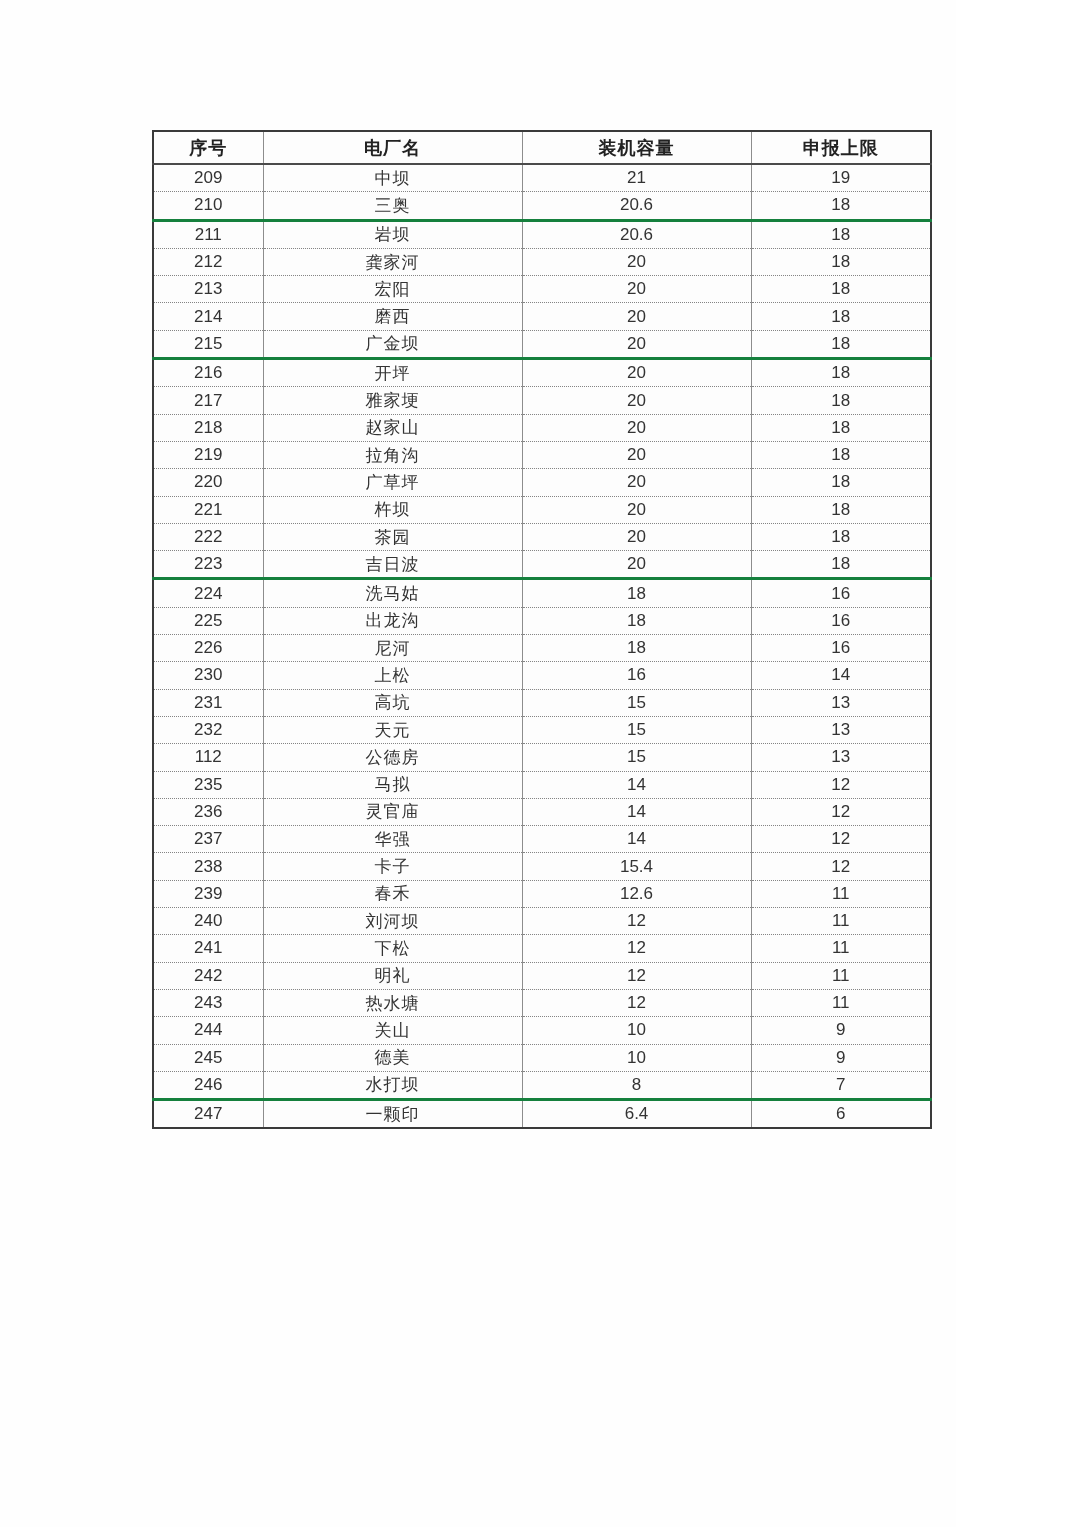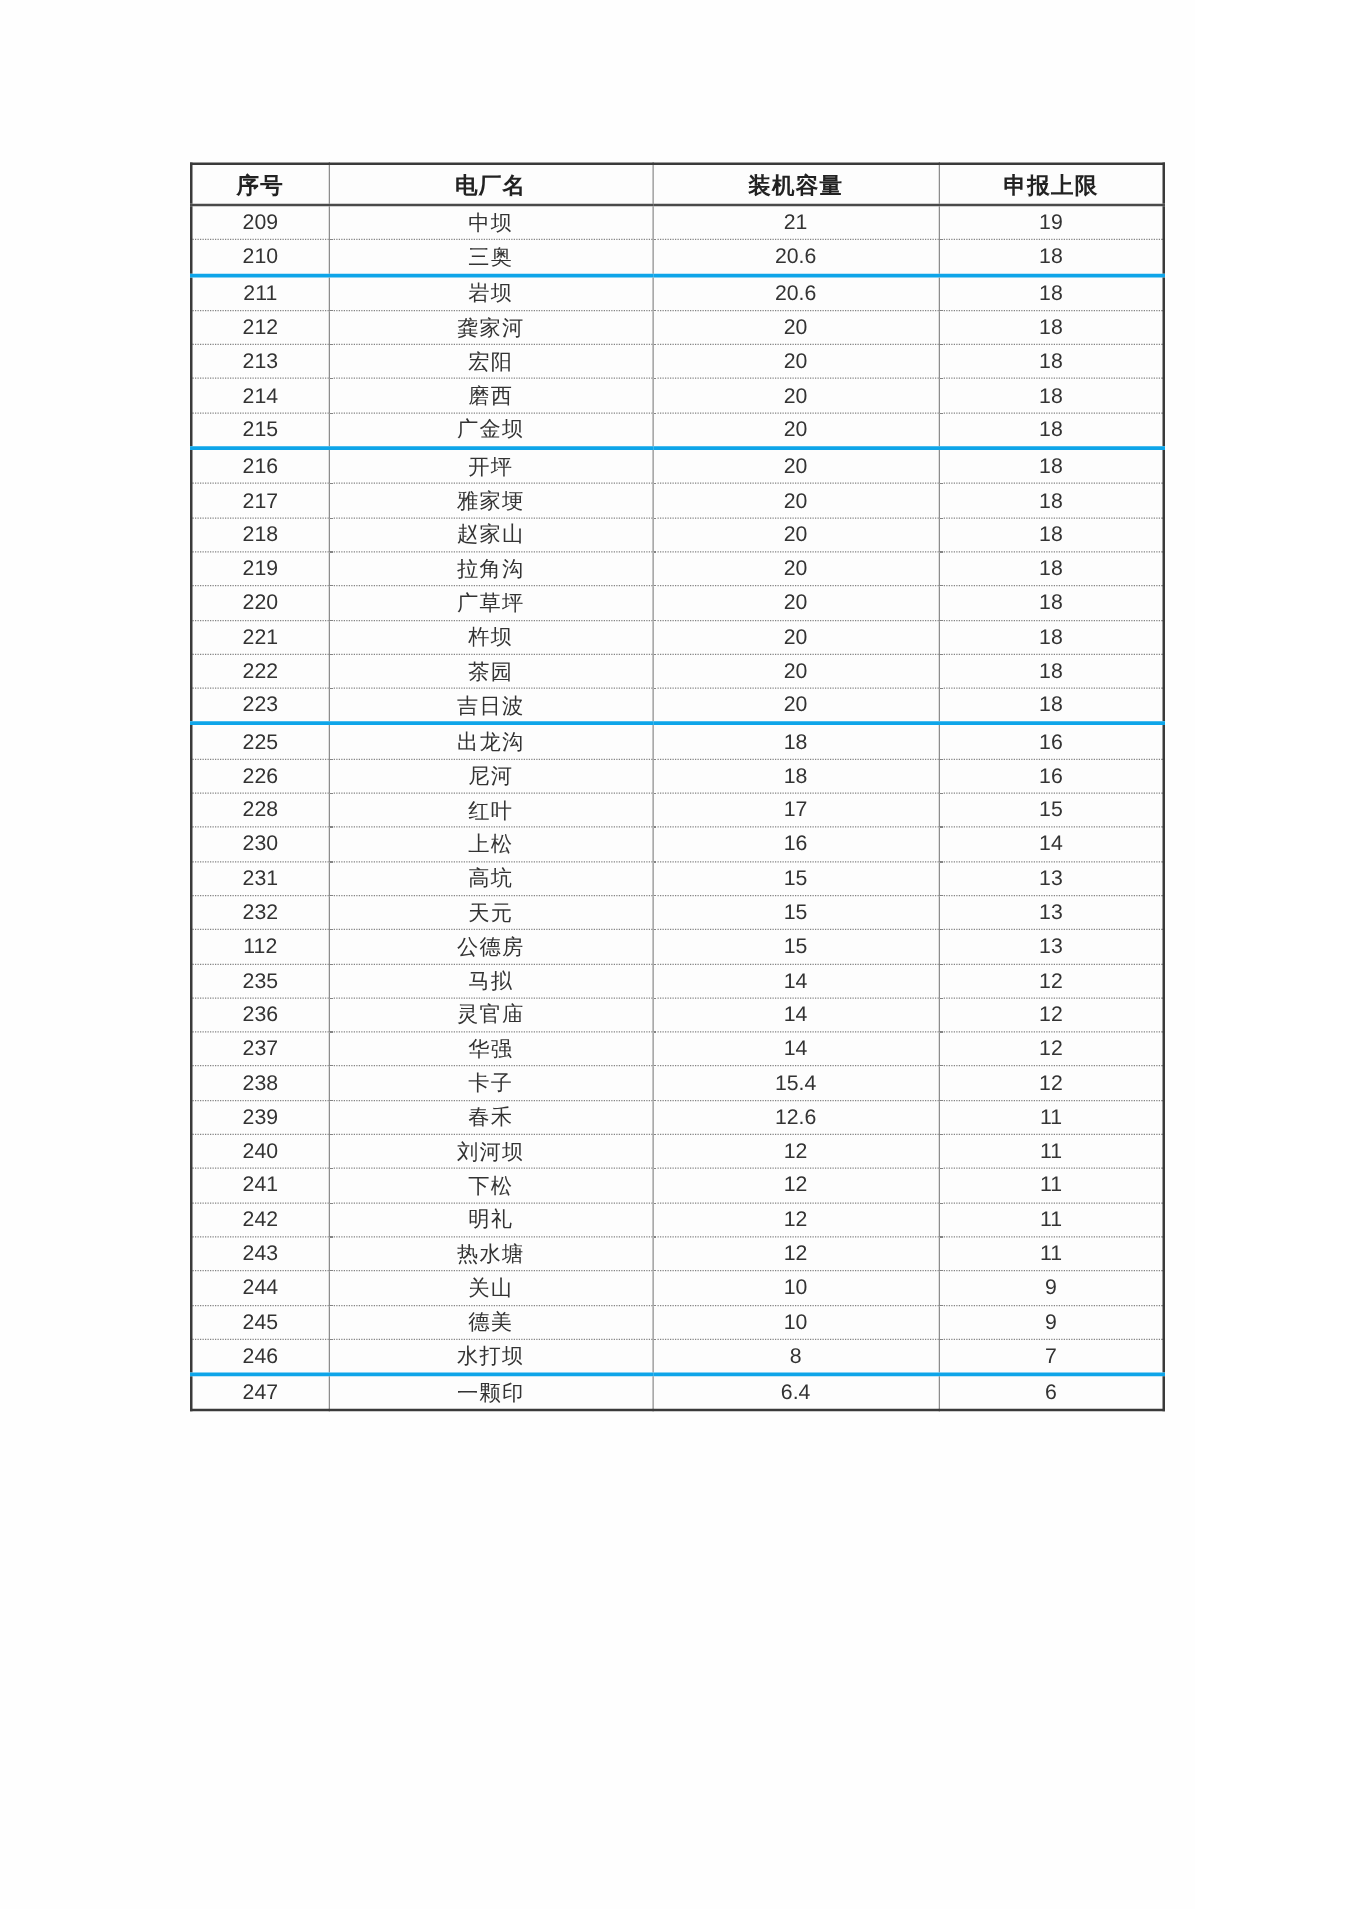--- a/index.html
+++ b/index.html
@@ -48,21 +48,21 @@
   table.plant-table td {
     height: 26.3px;
     font-size: 17px;
     color: #333333;
     letter-spacing: 1px;
   }
   table.plant-table td.num {
     letter-spacing: 0;
   }
   table.plant-table tr.thick-after td {
-    border-bottom: 3px solid #0ea5e9;
+    border-bottom: 3px solid #15803d;
   }
 </style>
 </head>
 <body>
 
 <div class="page">
   <table class="plant-table">
     <colgroup>
       <col style="width:110px">
       <col style="width:259px">
@@ -162,36 +162,36 @@
     <td class="num">20</td>
     <td class="num">18</td>
   </tr>
         <tr class="thick-after">
     <td class="num">223</td>
     <td>吉日波</td>
     <td class="num">20</td>
     <td class="num">18</td>
   </tr>
         <tr>
+    <td class="num">224</td>
+    <td>洗马姑</td>
+    <td class="num">18</td>
+    <td class="num">16</td>
+  </tr>
+        <tr>
     <td class="num">225</td>
     <td>出龙沟</td>
     <td class="num">18</td>
     <td class="num">16</td>
   </tr>
         <tr>
     <td class="num">226</td>
     <td>尼河</td>
     <td class="num">18</td>
     <td class="num">16</td>
-  </tr>
-        <tr>
-    <td class="num">228</td>
-    <td>红叶</td>
-    <td class="num">17</td>
-    <td class="num">15</td>
   </tr>
         <tr>
     <td class="num">230</td>
     <td>上松</td>
     <td class="num">16</td>
     <td class="num">14</td>
   </tr>
         <tr>
     <td class="num">231</td>
     <td>高坑</td>

